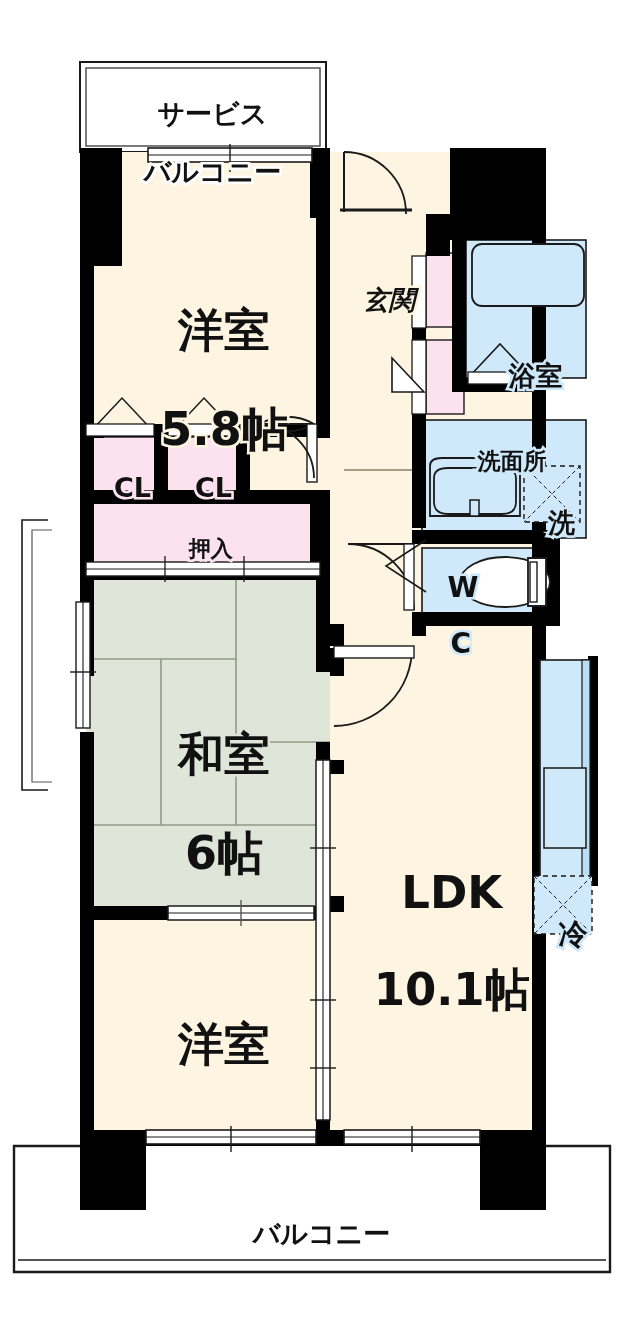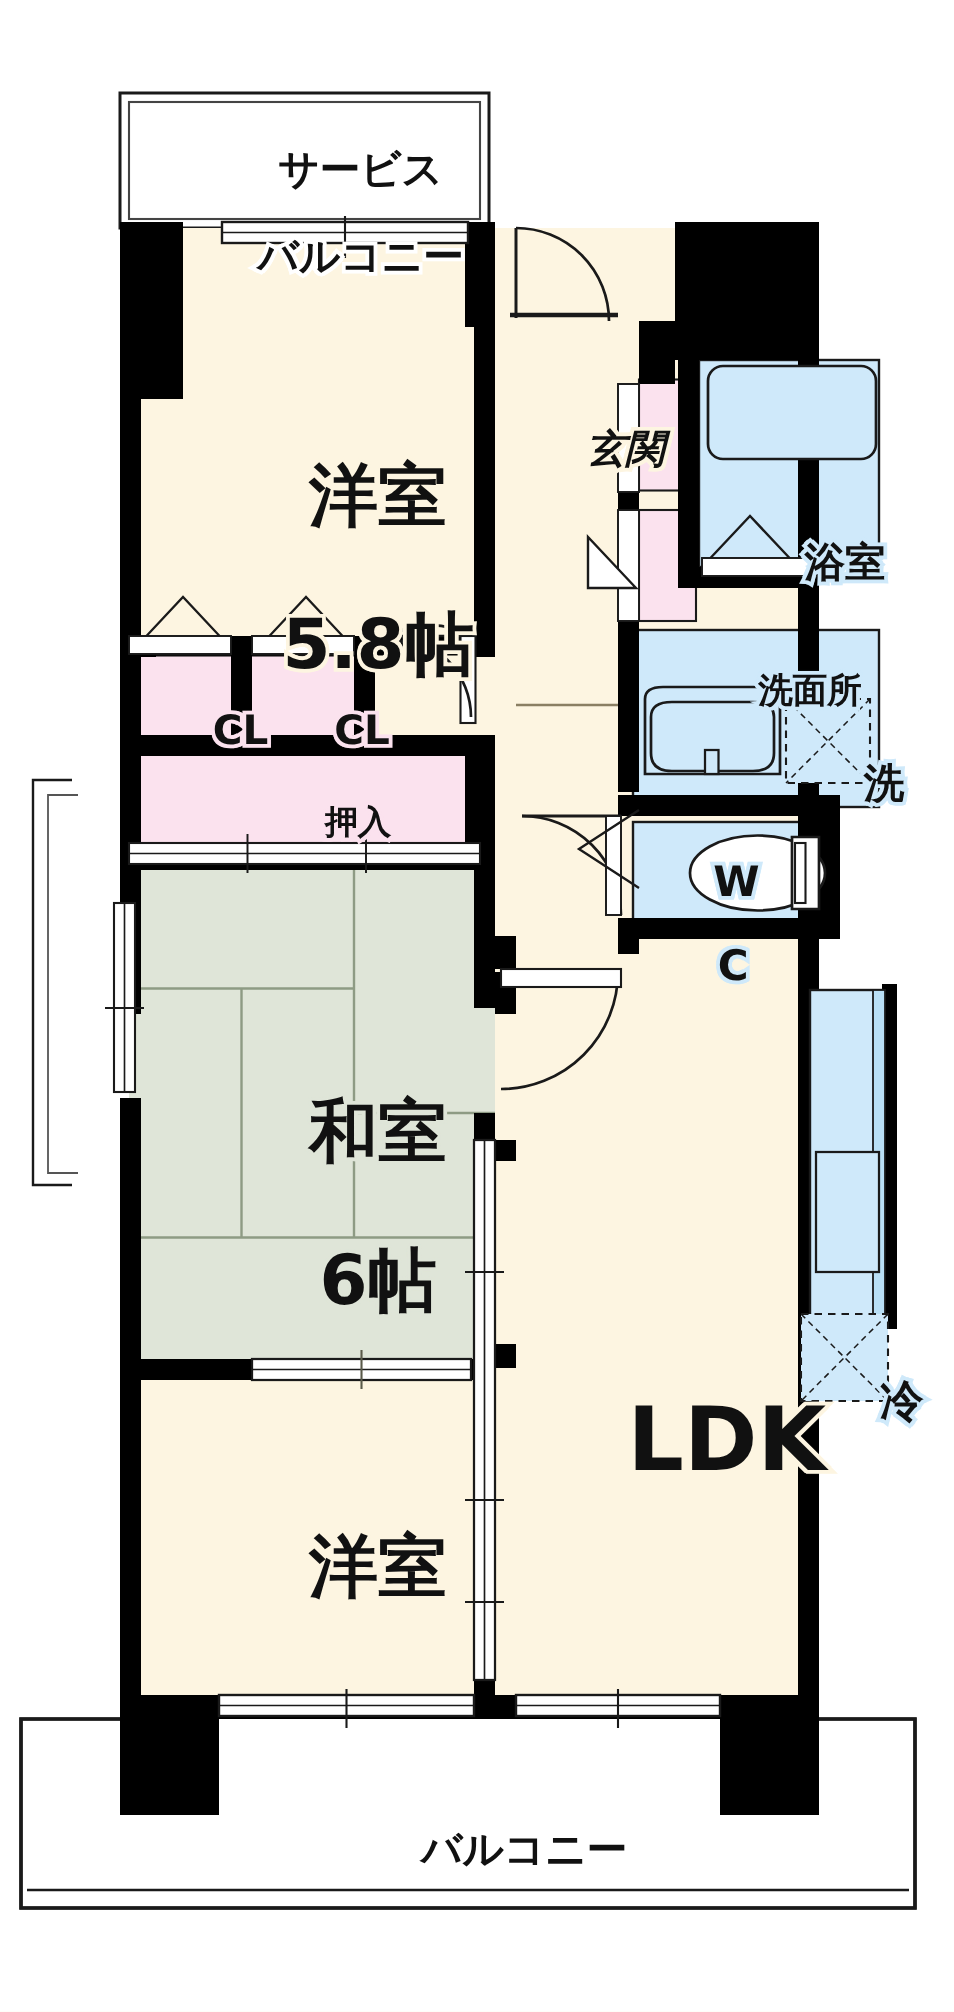--- a/index.html
+++ b/index.html
@@ -19,21 +19,20 @@
     white-space:pre;
     paint-order:stroke fill;
     -webkit-text-stroke:5px #fdf5e1;
     text-shadow:
       0 0 3px #fdf5e1, 0 0 3px #fdf5e1,
       2px 0 0 #fdf5e1, -2px 0 0 #fdf5e1,
       0 2px 0 #fdf5e1, 0 -2px 0 #fdf5e1,
       2px 2px 0 #fdf5e1, -2px 2px 0 #fdf5e1,
       2px -2px 0 #fdf5e1, -2px -2px 0 #fdf5e1;
     pointer-events:none;
-    padding-left:28px;
   }
   .lbl span{position:relative;}
   .lbl.on-tatami{-webkit-text-stroke-color:#dfe5d8;
     text-shadow:
       0 0 3px #dfe5d8, 0 0 3px #dfe5d8,
       2px 0 0 #dfe5d8, -2px 0 0 #dfe5d8,
       0 2px 0 #dfe5d8, 0 -2px 0 #dfe5d8,
       2px 2px 0 #dfe5d8, -2px 2px 0 #dfe5d8,
       2px -2px 0 #dfe5d8, -2px -2px 0 #dfe5d8;}
   .lbl.on-blue{-webkit-text-stroke-color:#cfe9fa;
@@ -337,22 +336,23 @@
 
 <div class="lbl on-tatami" style="left:86px;top:680px;width:244px;font-size:46px;">
   <span>和室</span><br>
   <span>6帖</span>
 </div>
 
 <div class="lbl" style="left:86px;top:970px;width:244px;font-size:46px;">
   <span>洋室</span><br>
 </div>
 
-<div class="lbl" style="left:340px;top:864px;width:192px;font-size:59px;">
+<div class="lbl" style="left:340px;top:820px;width:192px;font-size:45px;">
   <span>LDK</span><br>
+  <span>10.1帖</span>
 </div>
 
 <div class="lbl" style="left:340px;top:258px;width:80px;font-size:26px;font-style:italic;">
   <span>玄関</span>
 </div>
 
 <div class="lbl on-blue" style="left:466px;top:332px;width:120px;font-size:27px;">
   <span>浴室</span>
 </div>
 

